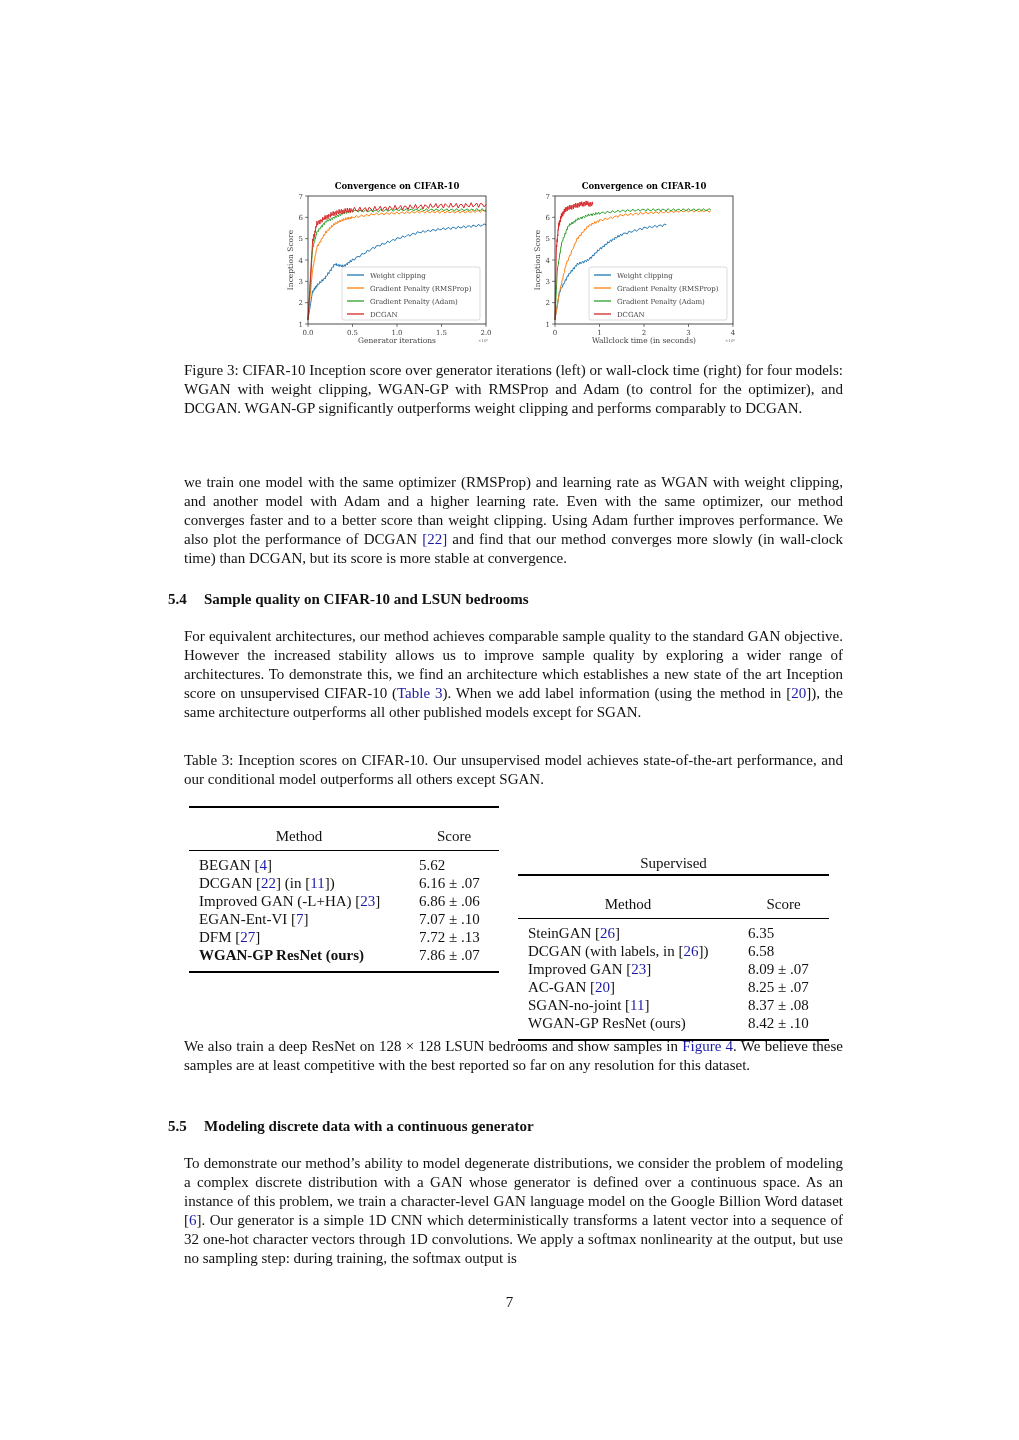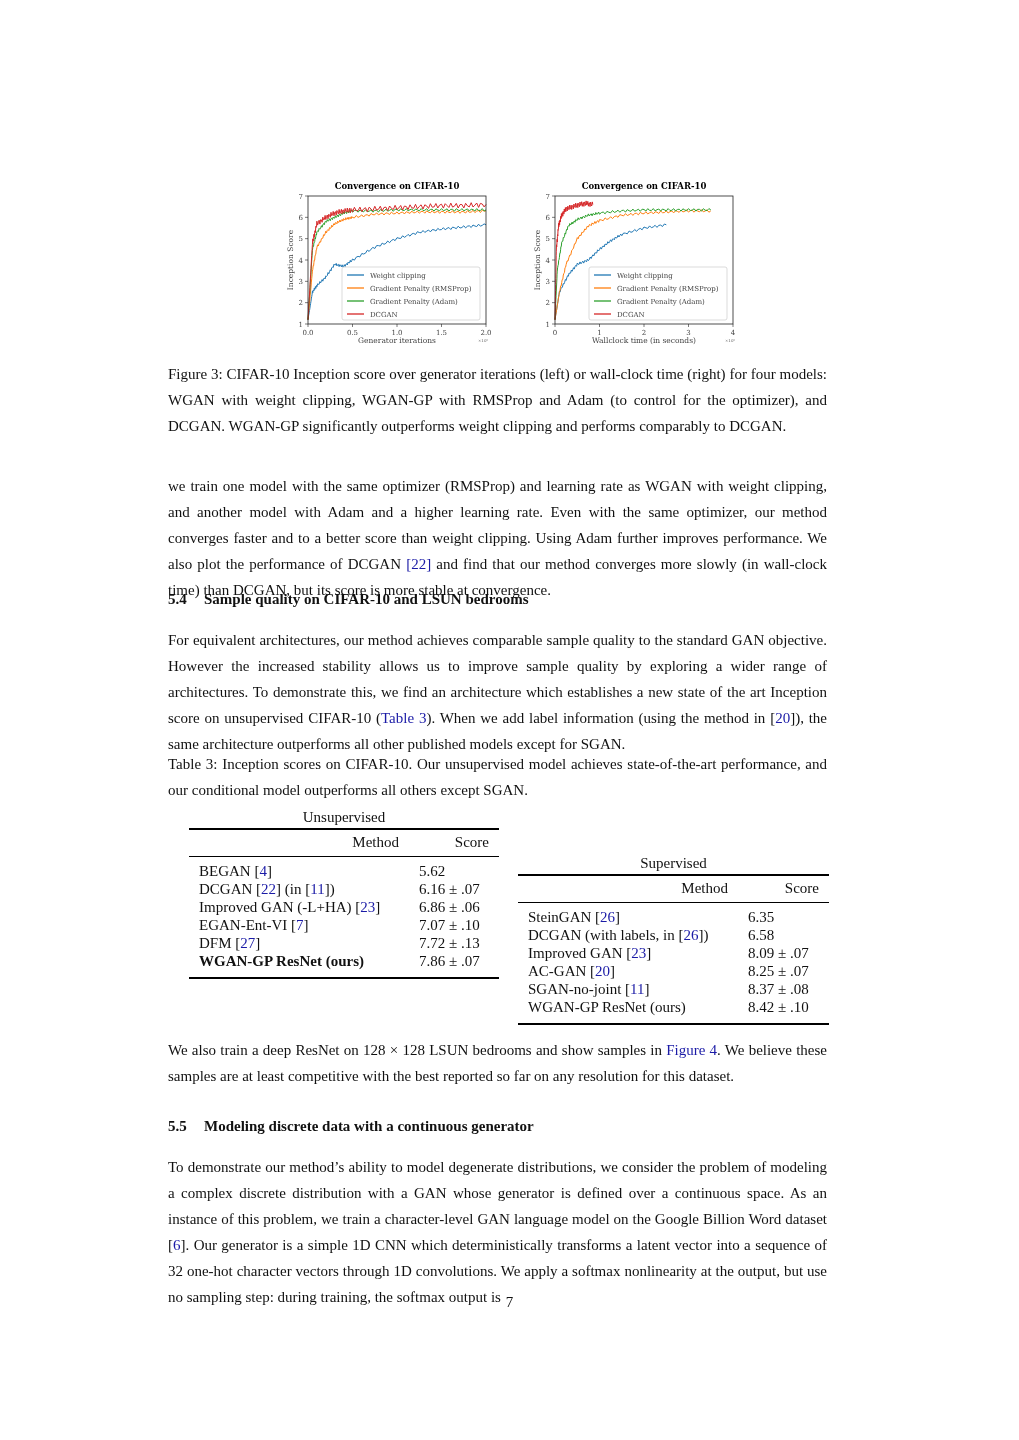--- a/index.html
+++ b/index.html
@@ -1,28 +1,28 @@
 <!DOCTYPE html>
 <html><head>
 <meta charset="utf-8">
 <style>
   html, body { margin:0; padding:0; background:#fff; }
   body { width:1019px; height:1440px; position:relative; font-family:"Liberation Serif", "DejaVu Serif", serif; color:#111; }
   .figure { position:absolute; left:284px; top:178px; width:470px; height:175px; }
   .chart { position:absolute; top:0; }
   .chart svg { overflow:visible; }
-  .para { position:absolute; left:168px; width:659px; font-size:15px; line-height:26px; text-align:justify; }
+  .para { position:absolute; left:184px; width:659px; font-size:15px; line-height:19px; text-align:justify; }
   .link { color:#1a1aa6; }
   .heading { position:absolute; left:168px; font-size:15px; font-weight:bold; }
   .heading .num { display:inline-block; width:36px; }
   .tables { position:absolute; top:806px; left:189px; width:640px; height:200px; }
   .tblwrap { position:absolute; top:0; }
   .tbl-title { text-align:center; font-size:15px; height:22px; line-height:22px; }
   table { border-collapse:collapse; font-size:15px; }
-  table thead tr th { font-weight:normal; text-align:right; padding:4px 10px 5px 10px; border-top:2px solid #000; border-bottom:1px solid #000; }
+  table thead tr th { font-weight:normal; text-align:center; padding:20px 10px 5px 10px; border-top:2px solid #000; border-bottom:1px solid #000; }
   table tbody tr td { padding:0 10px; line-height:18.1px; white-space:nowrap; }
   table tbody tr:first-child td { padding-top:5px; }
   table tbody tr:last-child td { padding-bottom:6px; }
   table tbody { border-bottom:2px solid #000; }
   .bold { font-weight:bold; }
   .pagenum { position:absolute; top:1294px; left:0; width:1019px; text-align:center; font-size:15px; }
 </style>
 </head>
 <body>
 
@@ -136,21 +136,20 @@
 <div class="para" style="top:627px;">
   <span>For equivalent architectures, our method achieves comparable sample quality to the standard GAN objective. However the increased stability allows us to improve sample quality by exploring a wider range of architectures. To demonstrate this, we find an architecture which establishes a new state of the art Inception score on unsupervised CIFAR-10 (</span><span class="link">Table 3</span><span>). When we add label information (using the method in [</span><span class="link">20</span><span>]), the same architecture outperforms all other published models except for SGAN.</span>
 </div>
 
 <div class="para" style="top:751px;">
   <span>Table 3:  Inception scores on CIFAR-10. Our unsupervised model achieves state-of-the-art performance, and our conditional model outperforms all others except SGAN.</span>
 </div>
 
 <div class="tables">
   <div class="tblwrap" style="left:0; width:310px;">
-    <div class="tbl-title">Unsupervised</div>
     <table style="width:310px;">
       <thead>
           <tr>
         <th style="width:200px;">Method</th>
         <th>Score</th>
       </tr>
         </thead>
       <tbody id="tbody-unsup">
           <tr>
             <td>BEGAN [<span class="link">4</span>]</td>

